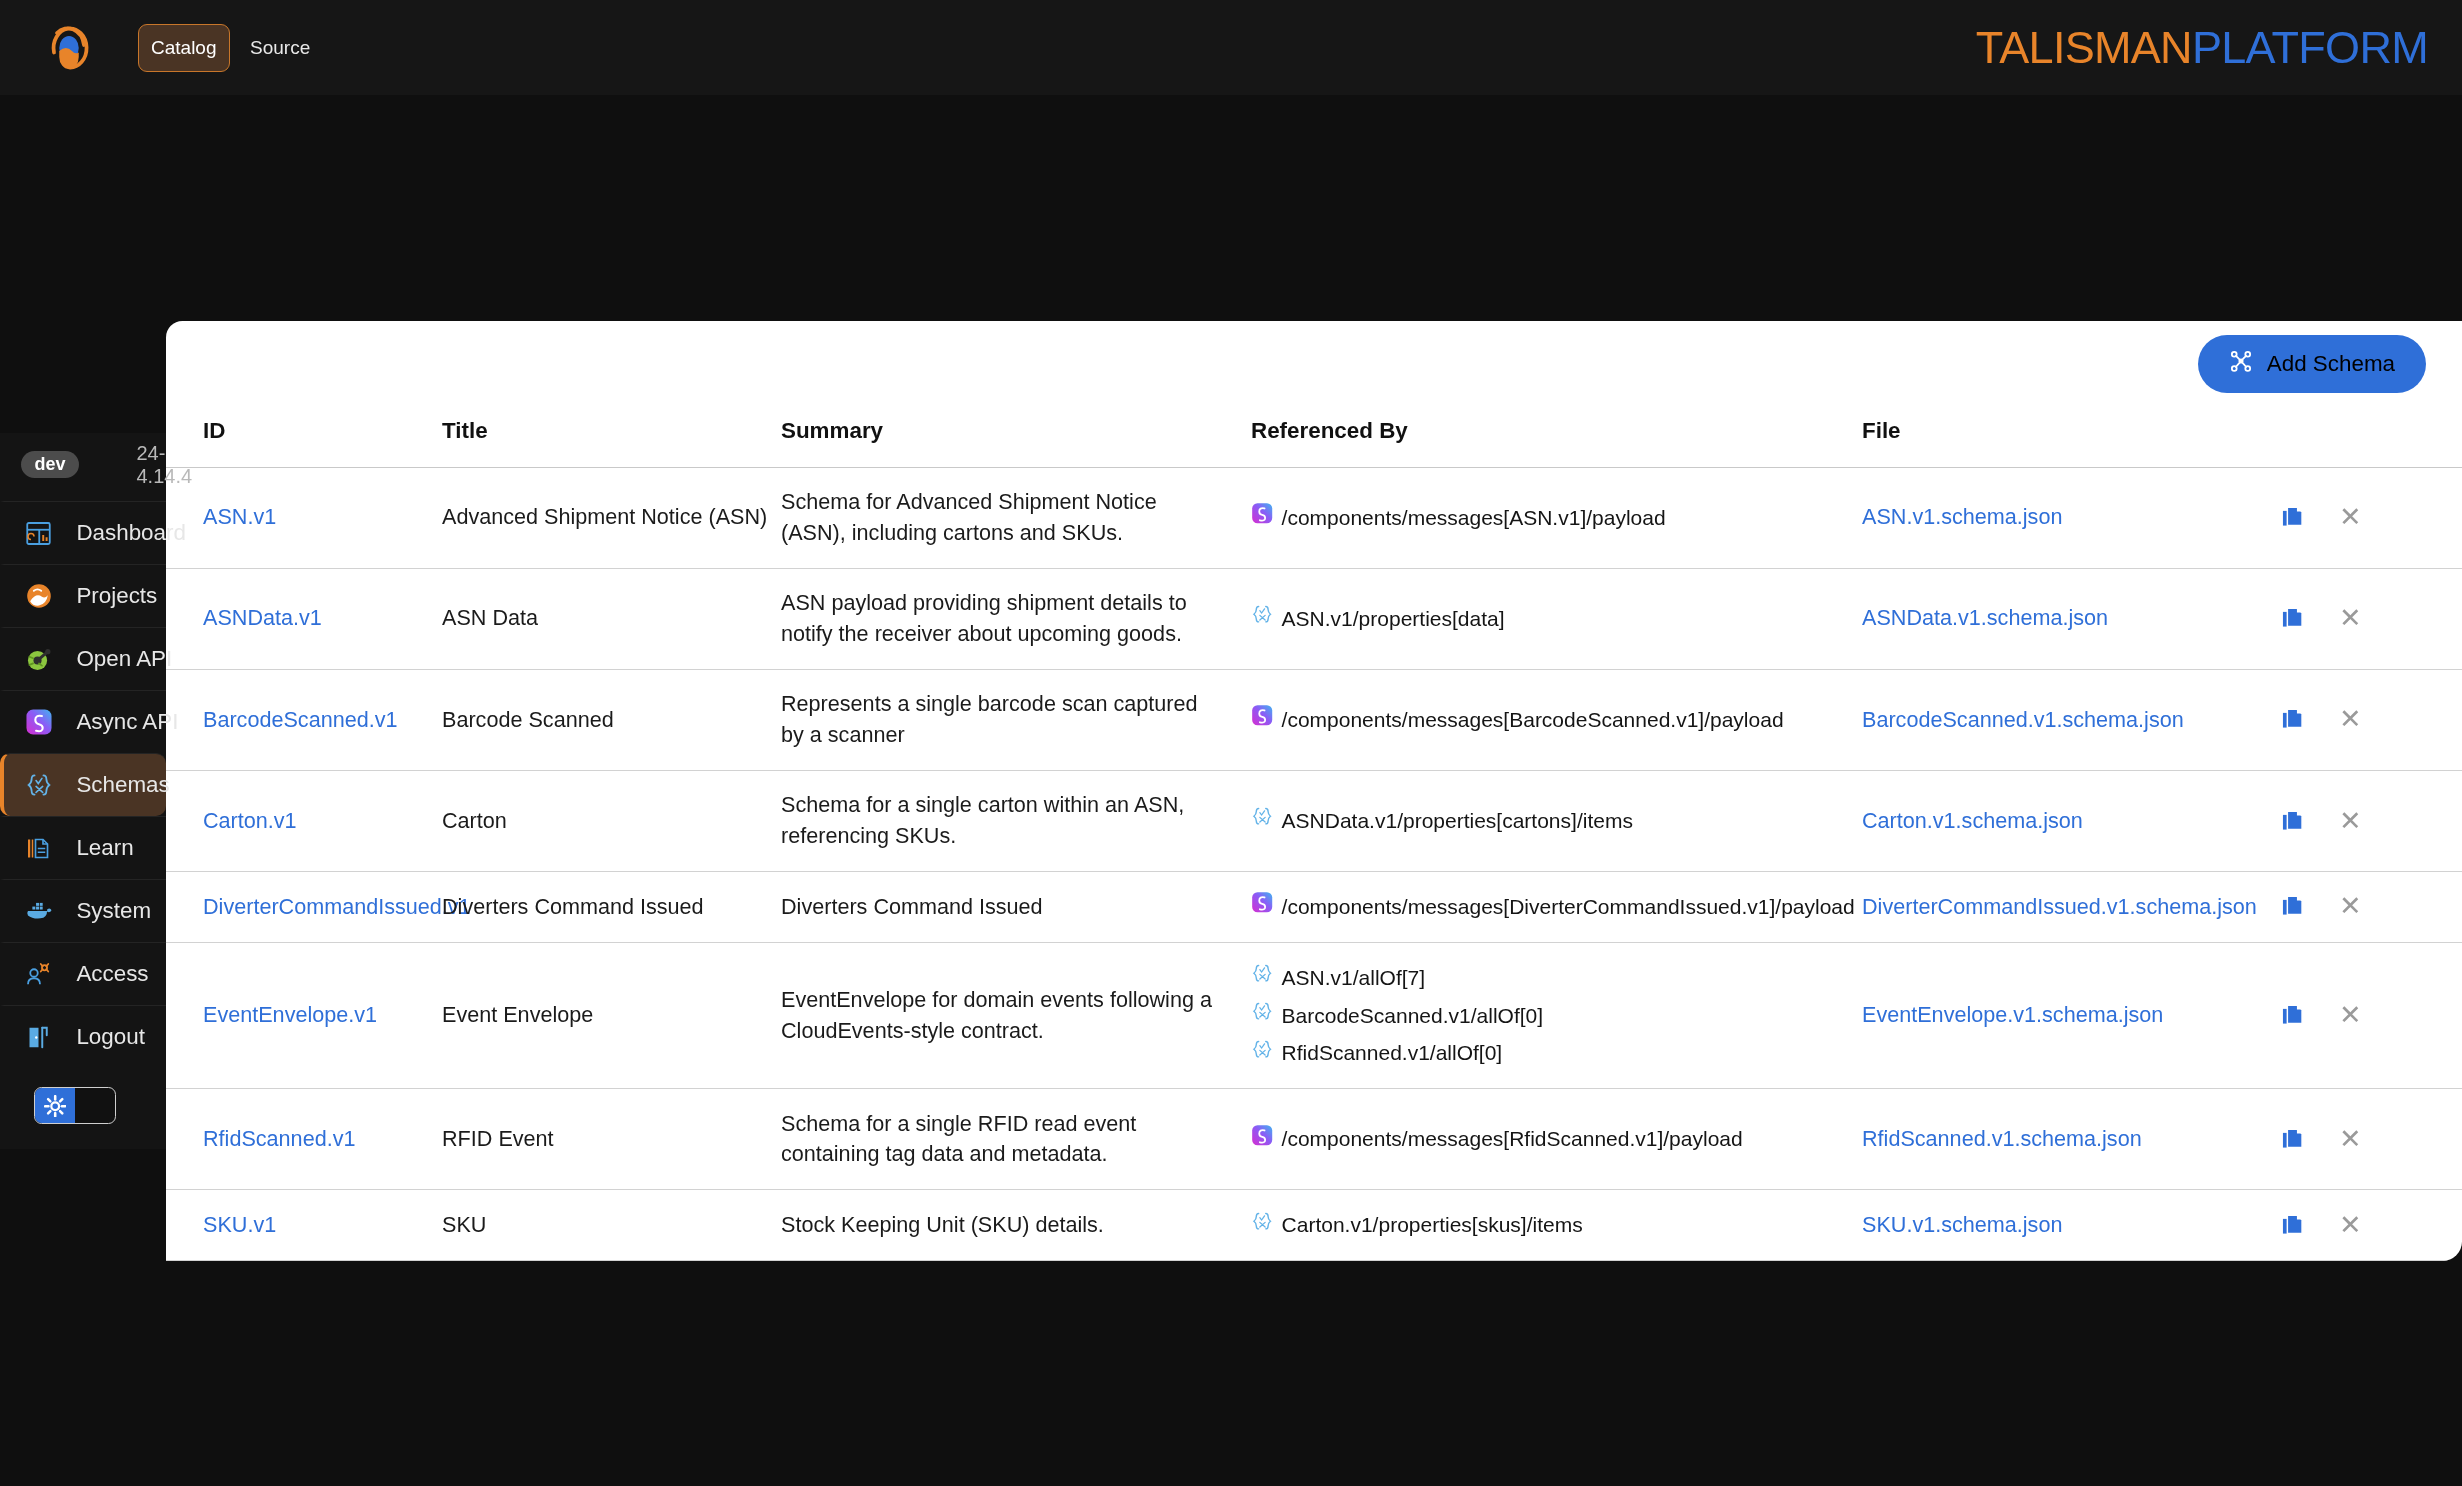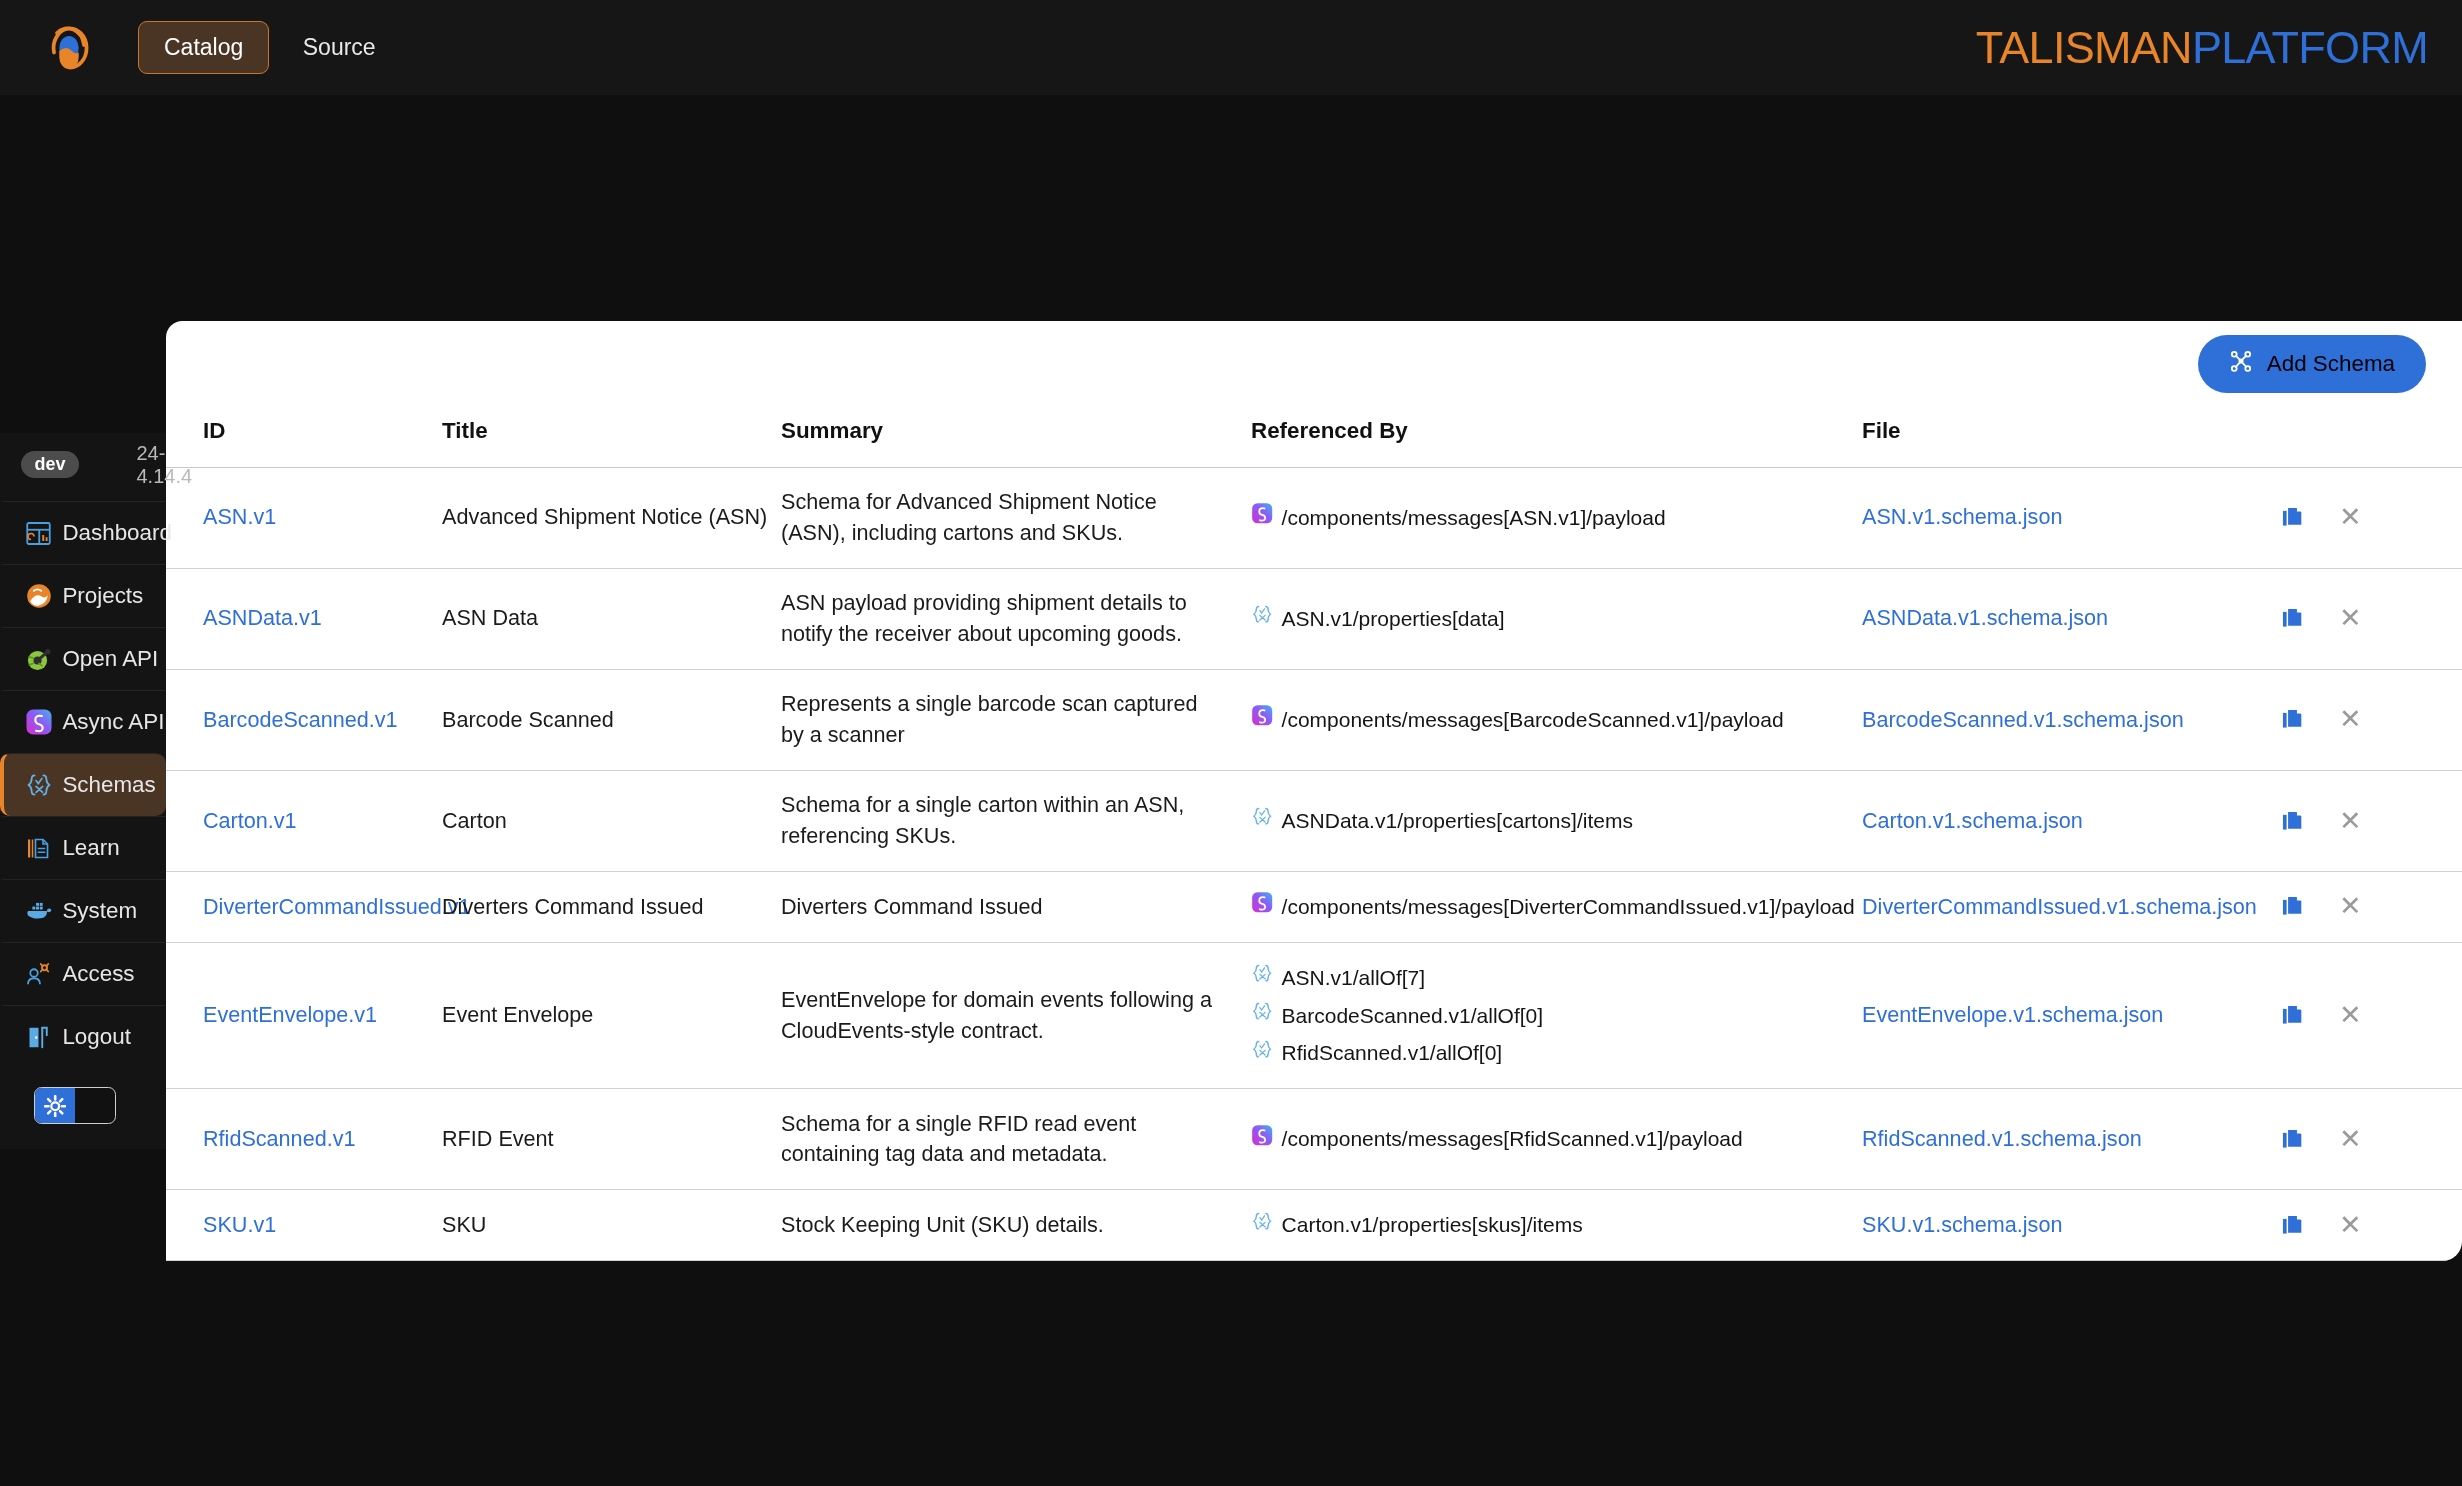--- a/index.html
+++ b/index.html
@@ -20,22 +20,22 @@
   .topbar {
     height: 95px; flex: 0 0 95px;
     background: #161616;
     display: flex; align-items: center;
     padding: 0 34px 0 42px;
     position: relative; z-index: 5;
   }
   .brand-mark { width: 54px; height: 54px; flex: 0 0 54px; position: relative; margin-right: 42px; }
   .tabs { display: flex; align-items: center; gap: 7.5px; }
   .tab {
-    font-size: 23px; color: #e9e9e9;
-    padding: 12px 25px; border-radius: 9px;
+    font-size: 19px; color: #e9e9e9;
+    padding: 12px 12px; border-radius: 9px;
     border: 1.5px solid transparent; white-space: nowrap;
     cursor: pointer;
   }
   .tab.active { background: #4a3424; border-color: #c8762a; color: #ffffff; }
   .brand-word { margin-left: auto; font-size: 45px; letter-spacing: -0.7px; font-weight: 400; }
   .brand-word .o { color: #e8842a; }
   .brand-word .b { color: #2f6fd8; }
 
   
   .body { flex: 1; display: flex; min-height: 0; position: relative; align-items: center; }
@@ -49,21 +49,21 @@
   }
   .verbadge { display: flex; align-items: center; gap: 9.7px; padding: 9px 0 13.4px 21px; }
   .chip {
     background: #4c4c4c; color: #ffffff; font-size: 18px; font-weight: bold;
     border-radius: 16.4px; padding: 3.7px 13.4px; line-height: 1.1;
   }
   .vertext { color: #b9b9b9; font-size: 20px; margin-left: 48px; }
 
   .navlist { display: flex; flex-direction: column; }
   .navitem {
-    display: flex; align-items: center; gap: 8px;
+    display: flex; align-items: center; gap: 22px;
     height: 63px; padding-left: 19.4px;
     color: #e7e7e7; font-size: 22.4px;
     border-top: 0.7px solid #242424;
     border-left: 4.5px solid transparent;
     cursor: pointer; white-space: nowrap;
   }
   .navitem:first-child { border-top: 0.7px solid #242424; }
   .navitem.active { background: #4a3424; border-left-color: #e8842a; border-radius: 10px; }
   .navicon { width: 31px; height: 31px; flex: 0 0 31px; display: flex; align-items: center; justify-content: center; }
   .spacer { flex: 1; }

